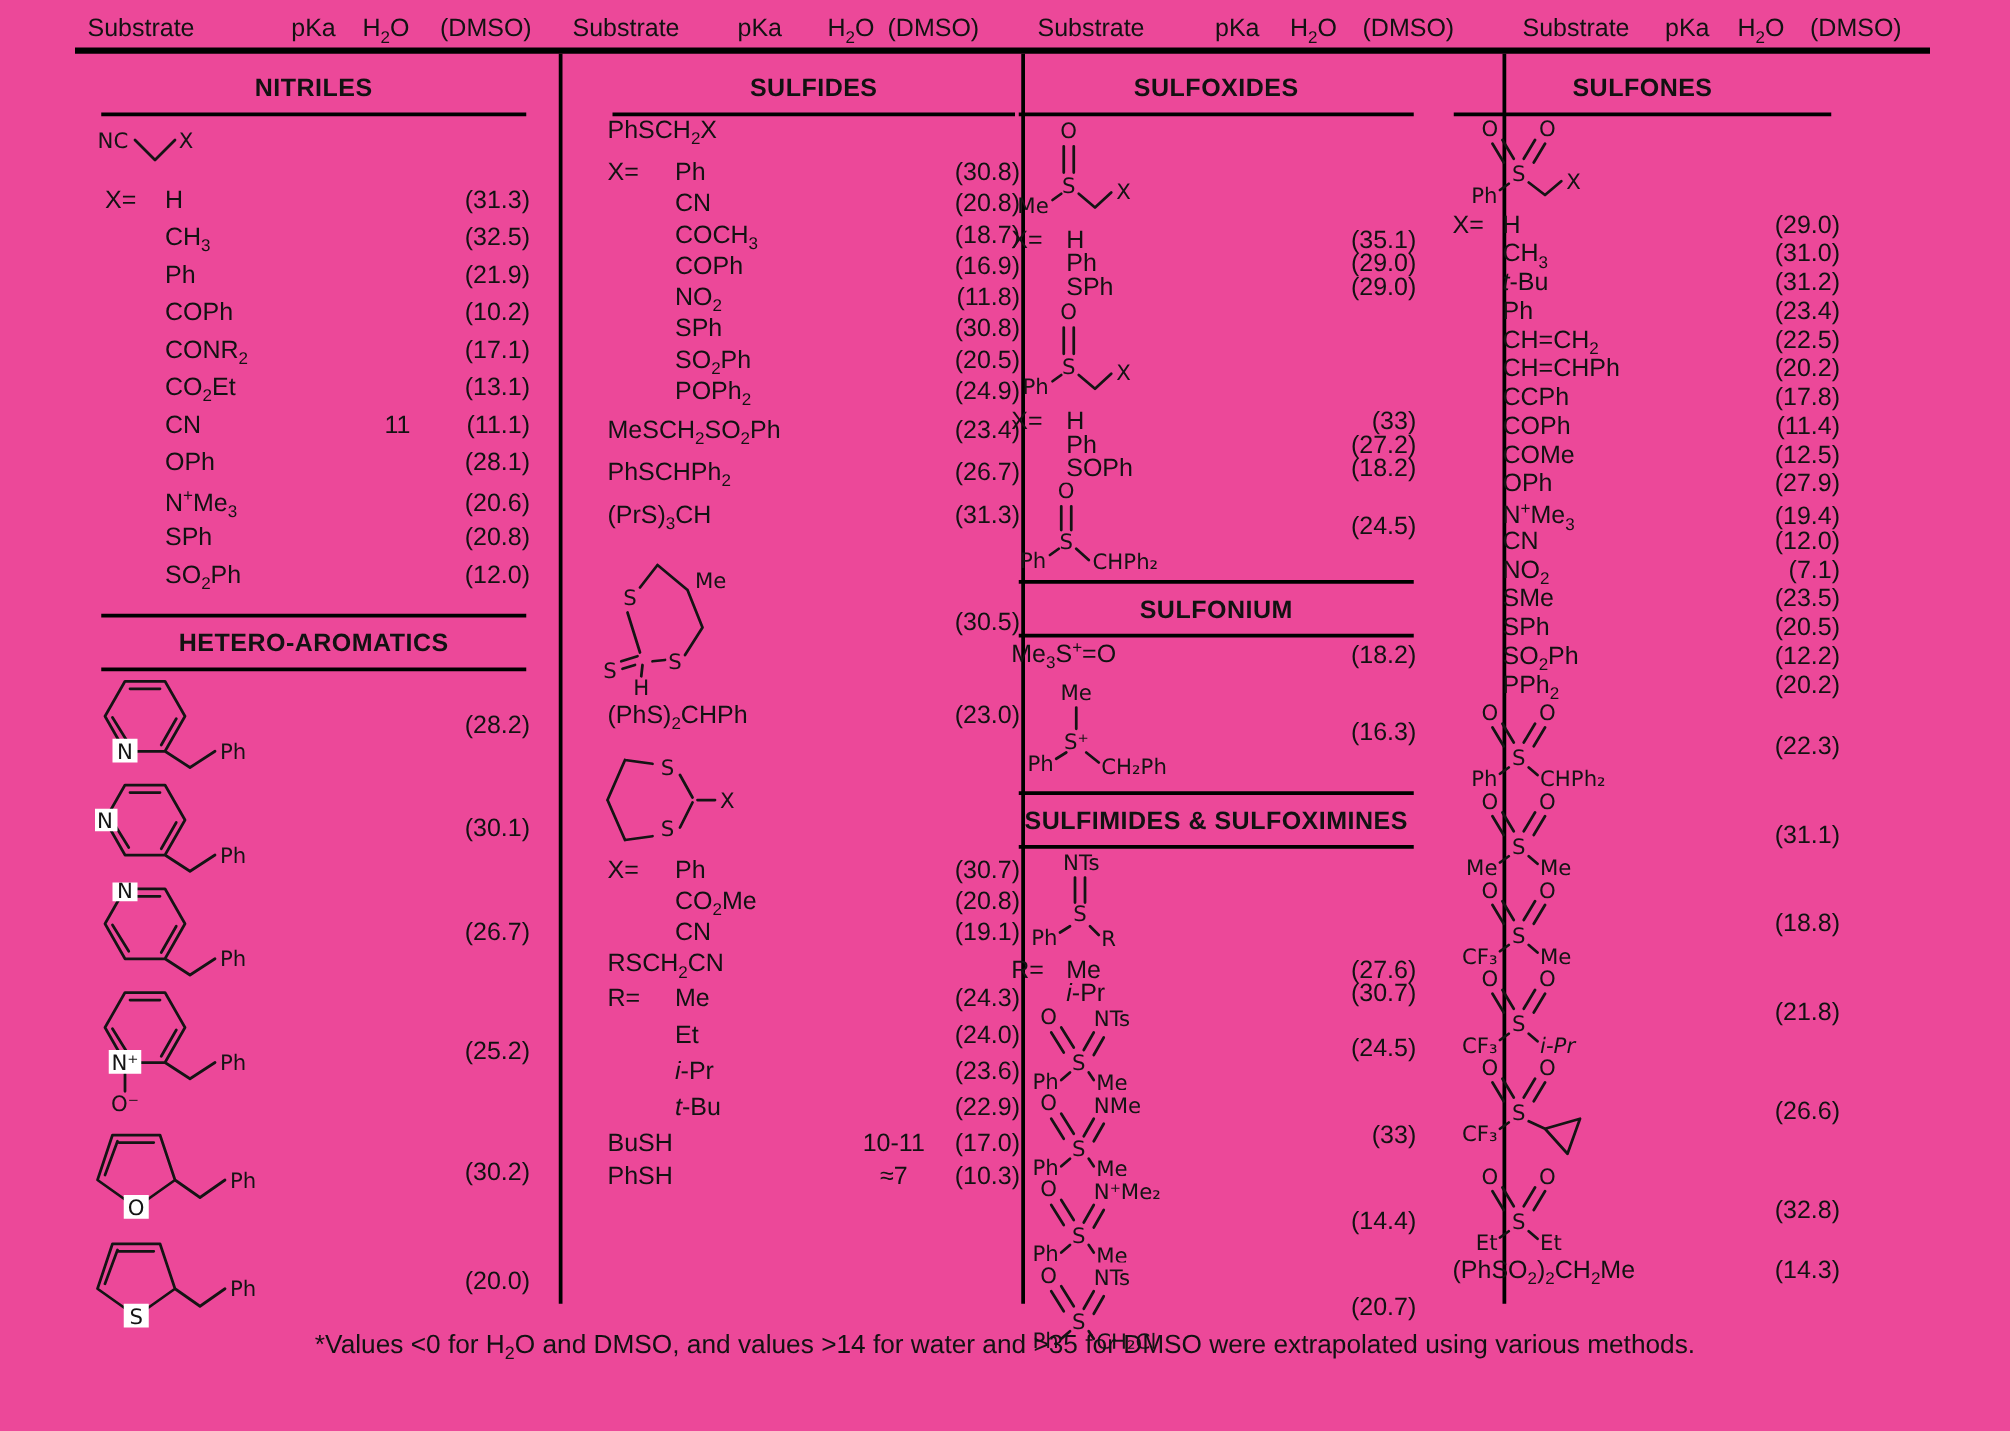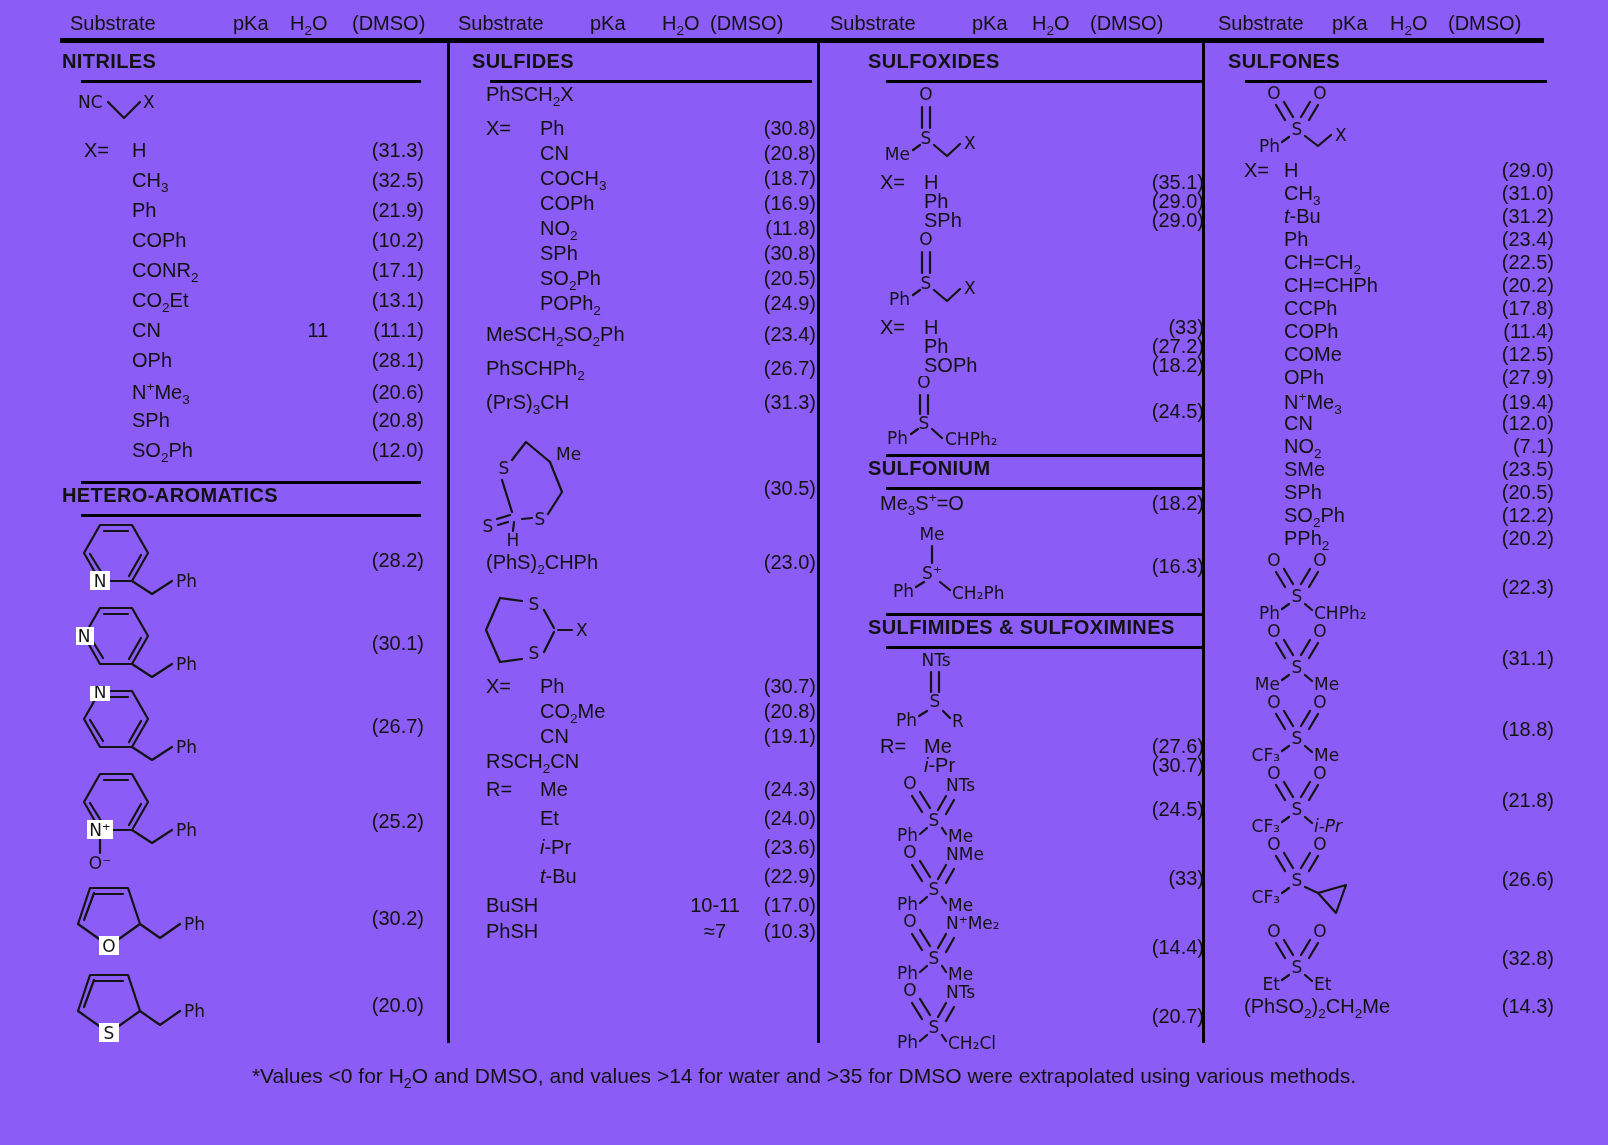--- a/index.html
+++ b/index.html
@@ -1,24 +1,24 @@
 <!DOCTYPE html>
 <html><head>
 <meta charset="utf-8">
 <style>
   html,body{margin:0;padding:0;background:#fff}
-  .page{position:relative;width:1608px;height:1145px;background:#8b5cf6;overflow:hidden;
+  .page{position:relative;width:1608px;height:1145px;background:#ec4899;overflow:hidden;
         font-family:"Liberation Sans",sans-serif;color:#121212;}
   .hdr span{position:absolute;top:12px;font-size:20px;white-space:nowrap}
   sub{font-size:68%}
   sup{font-size:68%}
   .topline{position:absolute;top:38px;left:60px;width:1484px;height:5px;background:#000}
   .vline{position:absolute;top:43px;height:1000px;width:3px;background:#000}
   .col{position:absolute;top:50px}
-  .title{font-weight:bold;font-size:20px;text-align:left;margin:0 0 7px;letter-spacing:.4px;white-space:nowrap}
+  .title{font-weight:bold;font-size:20px;text-align:center;margin:10px 0 7px;letter-spacing:.4px;white-space:nowrap}
   .rule{height:3px;background:#000;width:90%;margin:0 auto}
   .row{display:grid;align-items:baseline;font-size:20px}
   .row .dmso{text-align:right;white-space:nowrap}
   .row .h2o{text-align:center;white-space:nowrap}
   .row.f .lbl{grid-column:1/3}
   .c1 .row{grid-template-columns:48px 1fr 52px 80px;height:30px;padding:0 16px 0 22px}
   .c2 .row{grid-template-columns:54px 1fr 62px 70px;height:25px;padding:0 14px}
   .c2 .row.f{height:34px}
   .c3 .row{grid-template-columns:44px 1fr 36px 84px;height:19px;padding:0 16px 0 12px}
   .c3 .row.f{height:28px}
@@ -376,21 +376,21 @@
           <span class="dmso">(17.0)</span>
         </div>
       <div class="row f" style="height:26px">
           <span class="lbl">PhSH</span>
           <span class="h2o">≈7</span>
           <span class="dmso">(10.3)</span>
         </div>
     </div>
   </div>
 
-  <div class="col c3" style="left:868px;width:352px">
+  <div class="col c3" style="left:797px;width:352px">
     <div class="sec">
       <div class="title">SULFOXIDES</div>
       <div class="rule"></div>
 
       <div class="srow">
         <svg class="st" width="120" height="82" viewBox="0 0 120 82">
           <path d="M38 21 L38 42 M46 21 L46 42 M29 64 L36 59 M50 59 L63 70 L76 58"></path>
           <text x="42" y="14" text-anchor="middle">O</text>
           <text x="42" y="58" text-anchor="middle">S</text>
           <text x="26" y="74" text-anchor="end">Me</text>
@@ -552,21 +552,21 @@
           <text x="62" y="15">NTs</text>
           <text x="50" y="50" text-anchor="middle">S</text>
           <text x="34" y="65" text-anchor="end">Ph</text>
           <text x="64" y="66">CH₂Cl</text>
         </svg>
         <span class="dmso">(20.7)</span>
       </div>
     </div>
   </div>
 
-  <div class="col c4" style="left:1228px;width:336px">
+  <div class="col c4" style="left:1146px;width:336px">
     <div class="sec">
       <div class="title">SULFONES</div>
       <div class="rule"></div>
 
       <div class="srow">
         <svg class="st" width="150" height="70" viewBox="0 0 150 70">
           <path d="M34 19 L43 34 M42 16 L51 31 M76 19 L67 34 M68 16 L59 31 M40 56 L47 51 M63 50 L76 60 L89 49"></path>
           <text x="32" y="13" text-anchor="middle">O</text>
           <text x="78" y="13" text-anchor="middle">O</text>
           <text x="55" y="49" text-anchor="middle">S</text>

